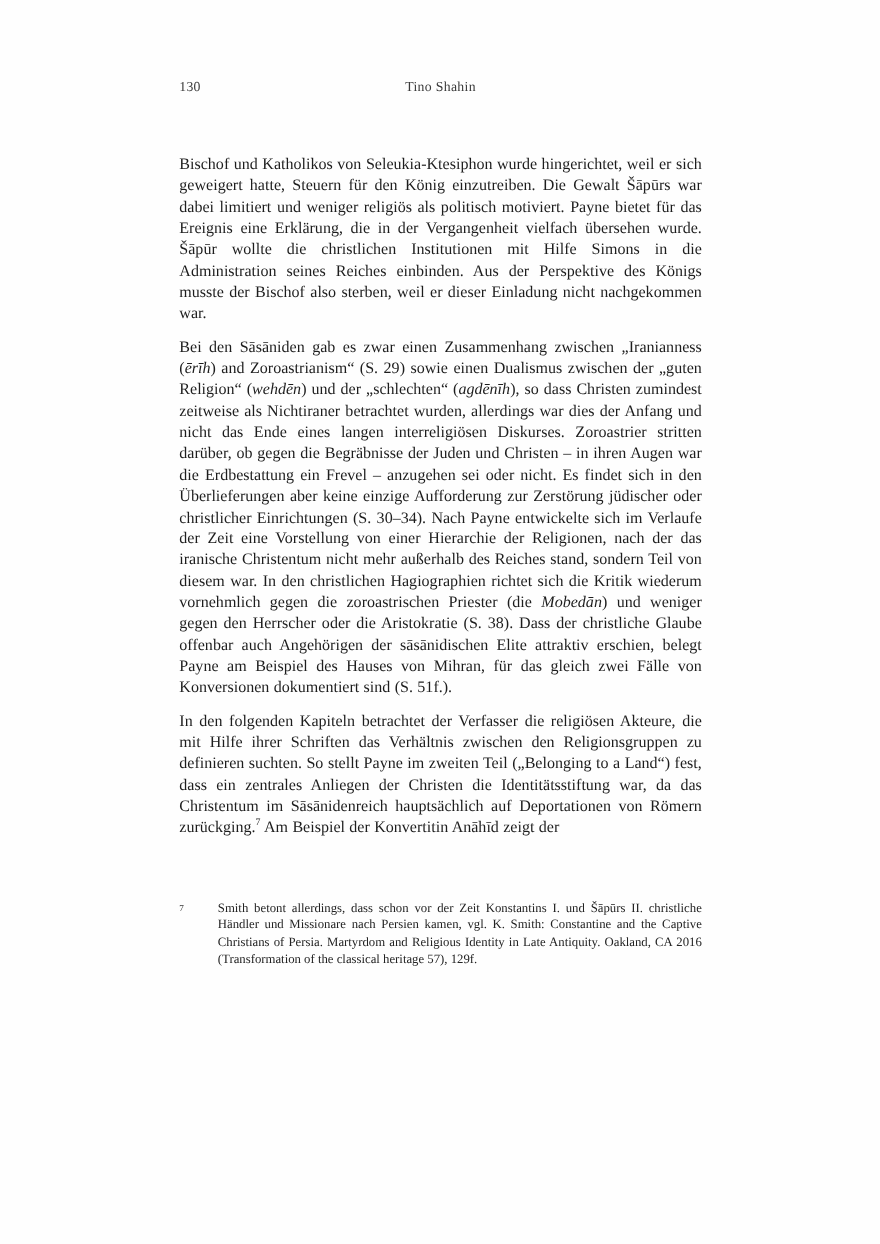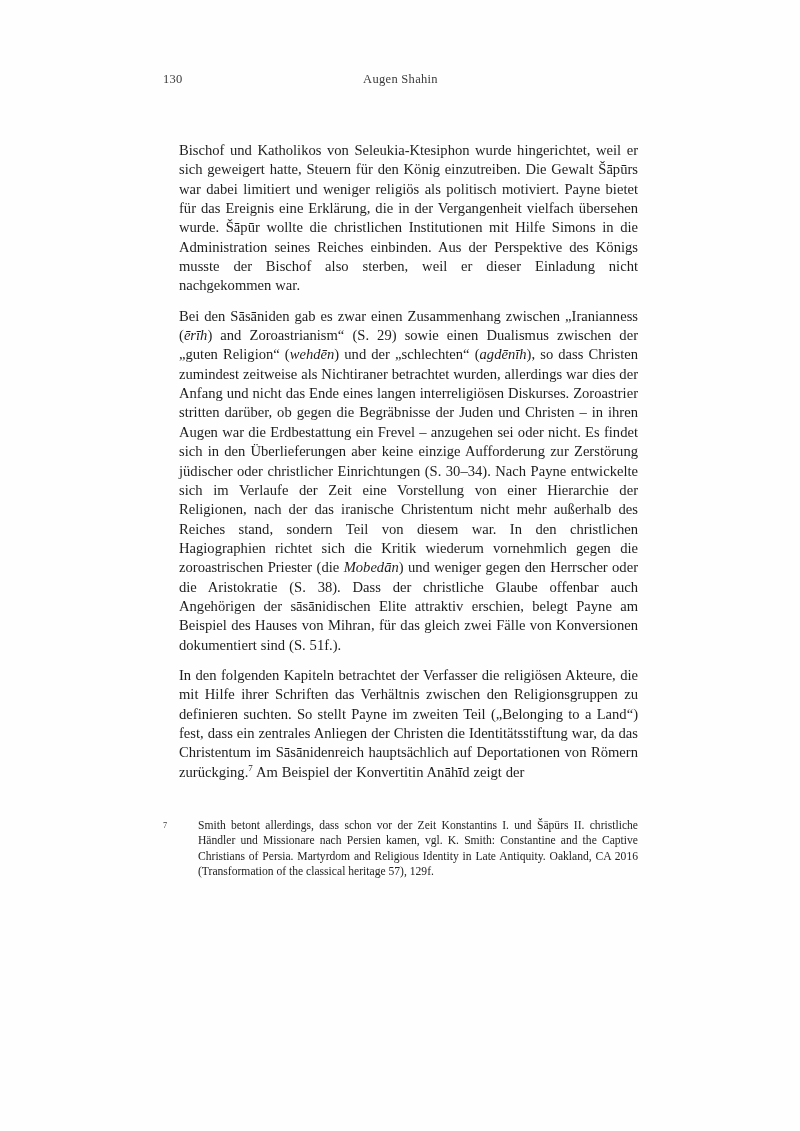--- a/index.html
+++ b/index.html
@@ -56,21 +56,21 @@
     position: absolute;
     left: 163px;
     top: 141px;
     width: 475px;
   }
   .para {
     text-align: justify;
     text-align-last: left;
     font-size: 14.6px;
     line-height: 19.35px;
-    margin: 0 0 11px 16px;
+    margin: 0 0 11px 0;
     color: #1d1d1d;
     hyphens: manual;
     word-spacing: 0.02em;
   }
   .para:last-child { margin-bottom: 0; }
   .para i { font-style: italic; font-family: Liberation Serif, serif; }
   sup.fn-ref {
     font-size: 0.62em;
     vertical-align: super;
     line-height: 0;
@@ -101,21 +101,21 @@
     color: #3a3a3a;
   }
 </style>
 </head>
 <body>
 
 <div class="page">
 
   <div class="running-head">
     <span class="folio">130</span>
-    <span class="head-title">Augen Shahin</span>
+    <span class="head-title">Tino Shahin</span>
   </div>
 
   <div class="textblock">
     <p class="para"><span>Bischof und Katholikos von Seleukia-Ktesiphon wurde hingerichtet, weil er sich geweigert hatte, Steuern für den König einzutreiben. Die Gewalt Šāpūrs war dabei limitiert und weniger religiös als politisch motiviert. Payne bietet für das Ereignis eine Erklärung, die in der Vergangenheit vielfach übersehen wurde. Šāpūr wollte die christlichen Institutionen mit Hilfe Simons in die Administration seines Reiches einbinden. Aus der Perspektive des Königs musste der Bischof also sterben, weil er dieser Einladung nicht nachgekommen war.</span></p>
     <p class="para"><span>Bei den Sāsāniden gab es zwar einen Zusammenhang zwischen „Iranianness (</span><i>ērīh</i><span>) and Zoroastrianism“ (S. 29) sowie einen Dualismus zwischen der „guten Religion“ (</span><i>wehdēn</i><span>) und der „schlechten“ (</span><i>agdēnīh</i><span>), so dass Christen zumindest zeitweise als Nichtiraner betrachtet wurden, allerdings war dies der Anfang und nicht das Ende eines langen interreligiösen Diskurses. Zoroastrier stritten darüber, ob gegen die Begräbnisse der Juden und Christen – in ihren Augen war die Erdbestattung ein Frevel – anzugehen sei oder nicht. Es findet sich in den Überlieferungen aber keine einzige Aufforderung zur Zerstörung jüdischer oder christlicher Einrichtungen (S. 30–34). Nach Payne entwickelte sich im Verlaufe der Zeit eine Vorstellung von einer Hierarchie der Religionen, nach der das iranische Christentum nicht mehr außerhalb des Reiches stand, sondern Teil von diesem war. In den christlichen Hagiographien richtet sich die Kritik wiederum vornehmlich gegen die zoroastrischen Priester (die </span><i>Mobedān</i><span>) und weniger gegen den Herrscher oder die Aristokratie (S. 38). Dass der christliche Glaube offenbar auch Angehörigen der sāsānidischen Elite attraktiv erschien, belegt Payne am Beispiel des Hauses von Mihran, für das gleich zwei Fälle von Konversionen dokumentiert sind (S. 51f.).</span></p>
     <p class="para"><span>In den folgenden Kapiteln betrachtet der Verfasser die religiösen Akteure, die mit Hilfe ihrer Schriften das Verhältnis zwischen den Religionsgruppen zu definieren suchten. So stellt Payne im zweiten Teil („Belonging to a Land“) fest, dass ein zentrales Anliegen der Christen die Identitätsstiftung war, da das Christentum im Sāsānidenreich hauptsächlich auf Deportationen von Römern zurückging.</span><sup class="fn-ref">7</sup><span> Am Beispiel der Konvertitin Anāhīd zeigt der</span></p>
   </div>
 
   <div class="footnotes">
     <div class="footnote">

